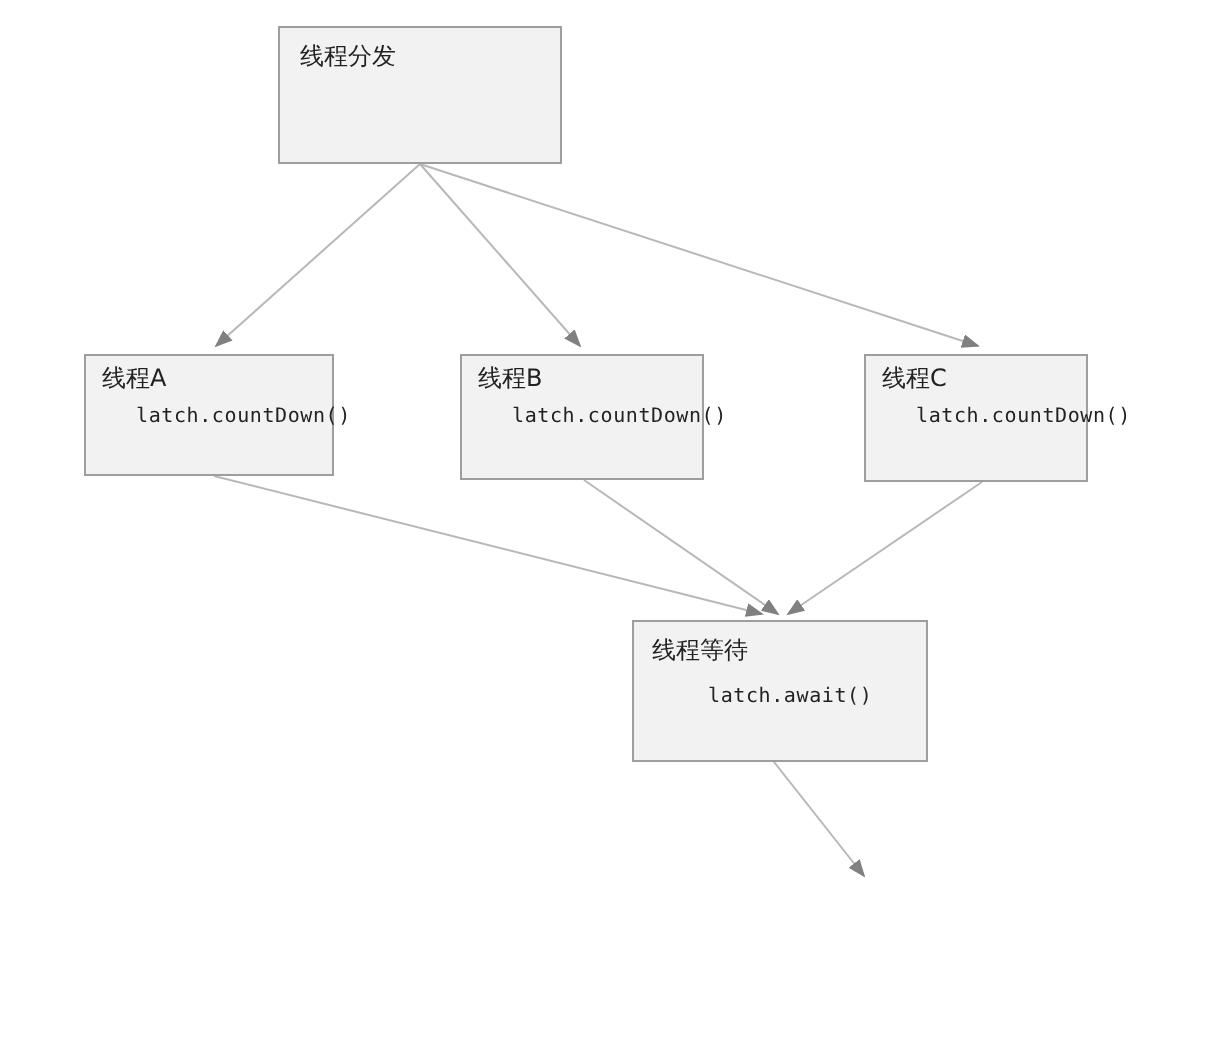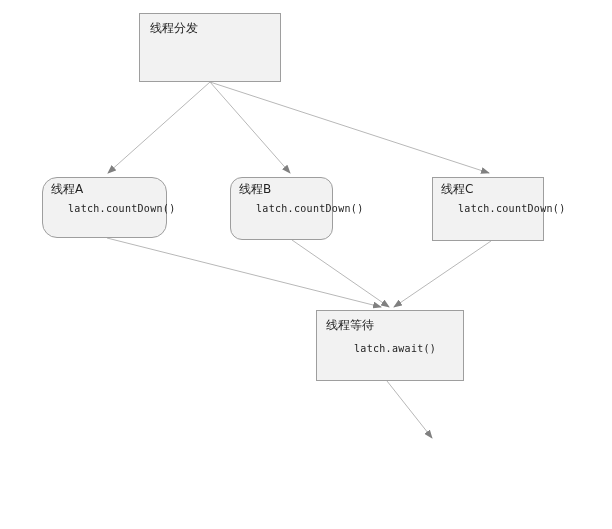--- a/index.html
+++ b/index.html
@@ -43,22 +43,22 @@
     line-height: 12px;
     letter-spacing: 0.3px;
     color: #222222;
     white-space: nowrap;
   }
   
   #node-dispatch { left: 139px; top: 13px;  width: 142px; height: 69px; }
   #node-dispatch .title { left: 10px; top: 8px; }
   #node-dispatch .code  { left: 12px; top: 29px; }
 
-  #node-thread-a { left: 42px;  top: 177px; width: 125px; height: 61px; border-radius: 15px; }
-  #node-thread-b { left: 230px; top: 177px; width: 103px; height: 63px; border-radius: 12px; }
+  #node-thread-a { left: 42px;  top: 177px; width: 125px; height: 61px; }
+  #node-thread-b { left: 230px; top: 177px; width: 122px; height: 63px; }
   #node-thread-c { left: 432px; top: 177px; width: 112px; height: 64px; text-align: right; }
   .thread-node .title { left: 8px; top: 5px; }
   .thread-node .code  { left: 25px; top: 25px; }
 
   #node-wait { left: 316px; top: 310px; width: 148px; height: 71px; }
   #node-wait .title { left: 9px; top: 8px; }
   #node-wait .code  { left: 37px; top: 32px; }
 
   #node-other { left: 365px; top: 441px; width: 143px; height: 70px; }
   #node-other .title {

